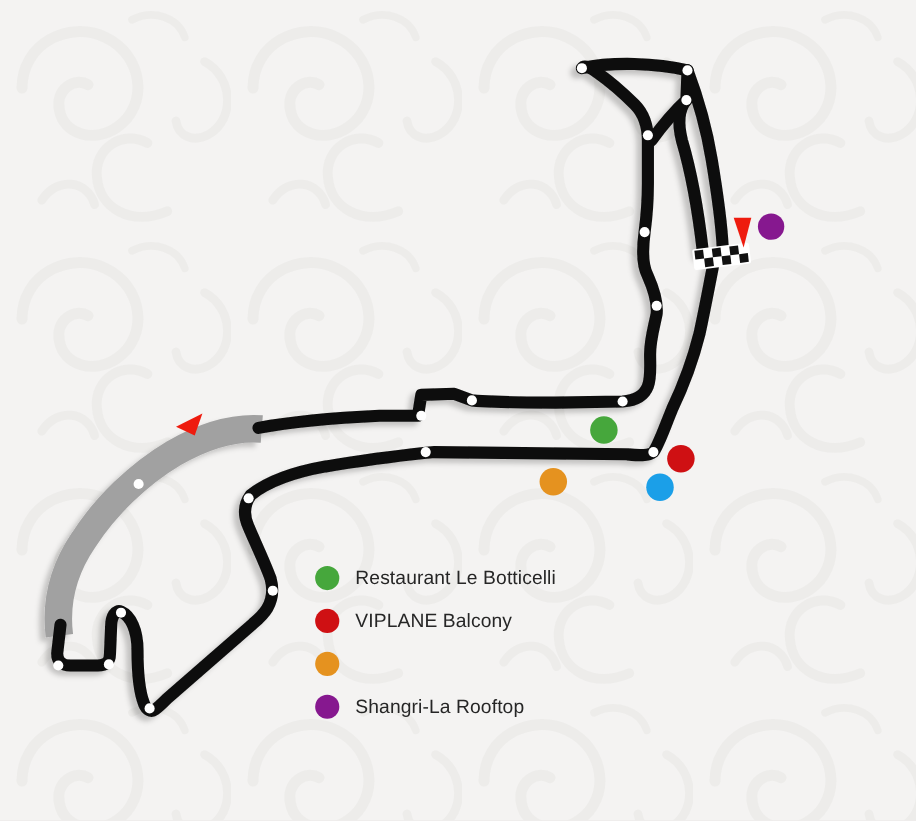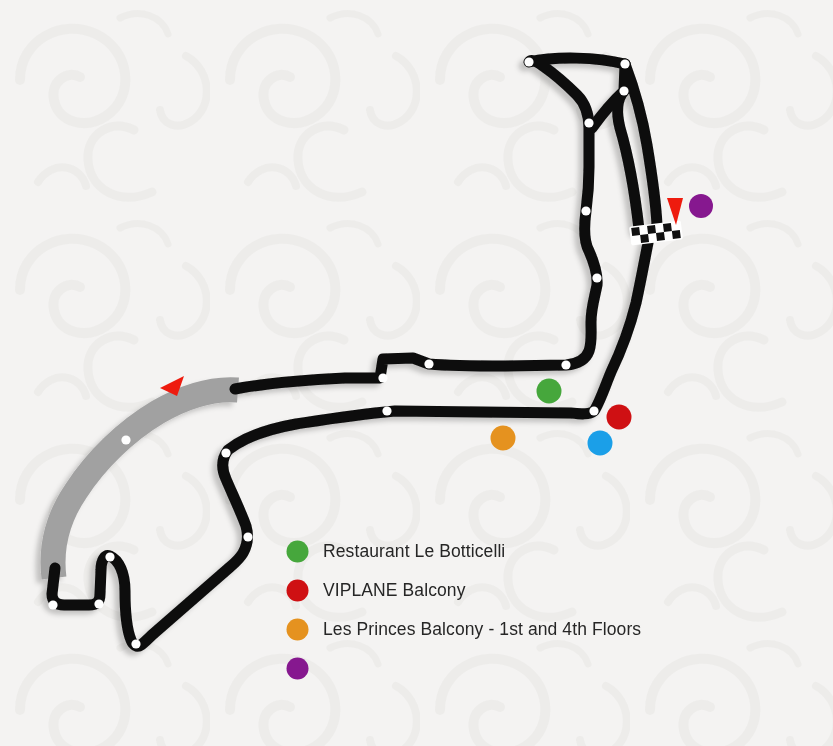--- a/index.html
+++ b/index.html
@@ -16,21 +16,21 @@
 
   .stage svg.circuit {
     position: absolute;
     inset: 0;
     display: block;
   }
 
   .legend {
     position: absolute;
     left: 286px;
-    top: 540px;
+    top: 514px;
     display: flex;
     flex-direction: column;
     gap: 16px;
     text-align: center;
   }
 
   .legend-row {
     display: flex;
     align-items: center;
     height: 23px;
@@ -162,22 +162,22 @@
     <div class="legend-row">
       <svg width="23" height="23">
         <circle cx="11.5" cy="11.5" r="11" fill="#cf1013"></circle>
       </svg>
       <span class="legend-label">VIPLANE Balcony</span>
     </div>
     <div class="legend-row">
       <svg width="23" height="23">
         <circle cx="11.5" cy="11.5" r="11" fill="#e5921f"></circle>
       </svg>
-      <span class="legend-label">Les Princes Balcony - 1st and 4th Floors</span>
     </div>
     <div class="legend-row">
       <svg width="23" height="23">
         <circle cx="11.5" cy="11.5" r="11" fill="#86188f"></circle>
       </svg>
+      <span class="legend-label">Shangri-La Rooftop</span>
     </div>
   </div>
 
 </div>
 
 </body></html>

